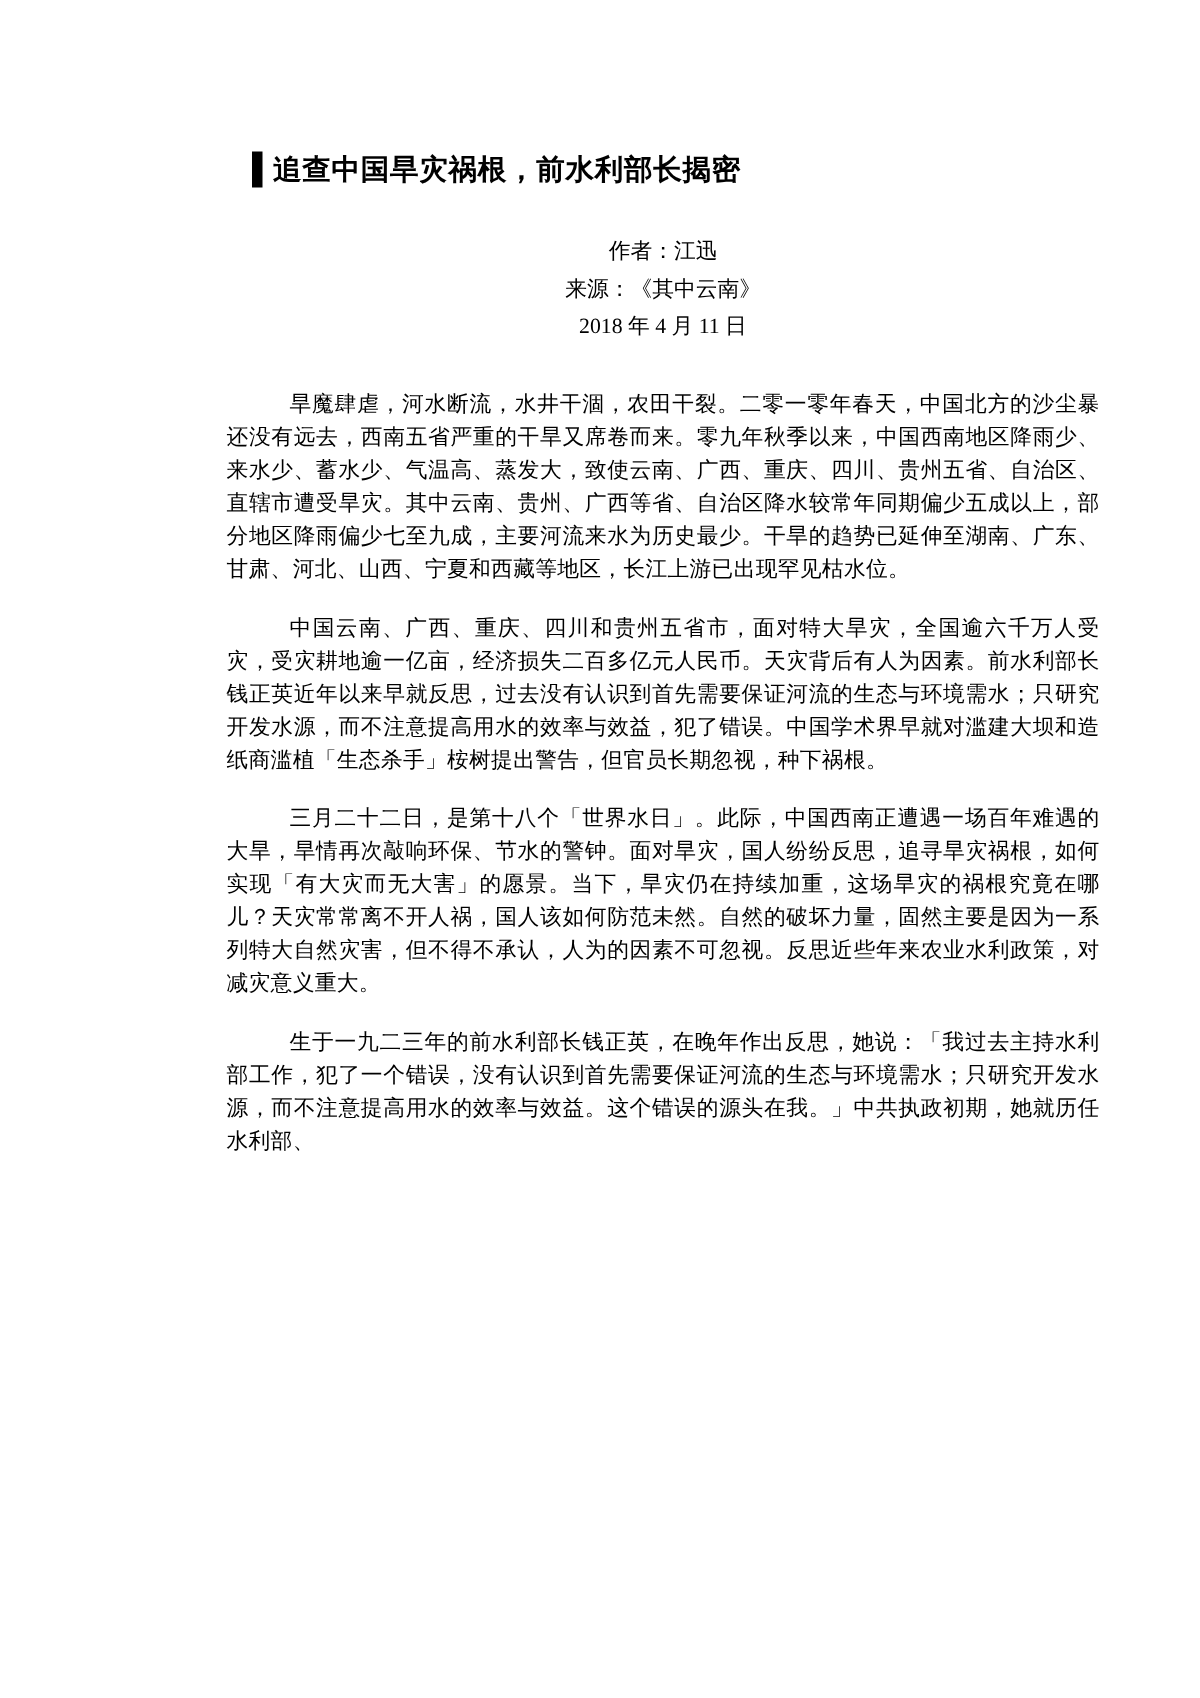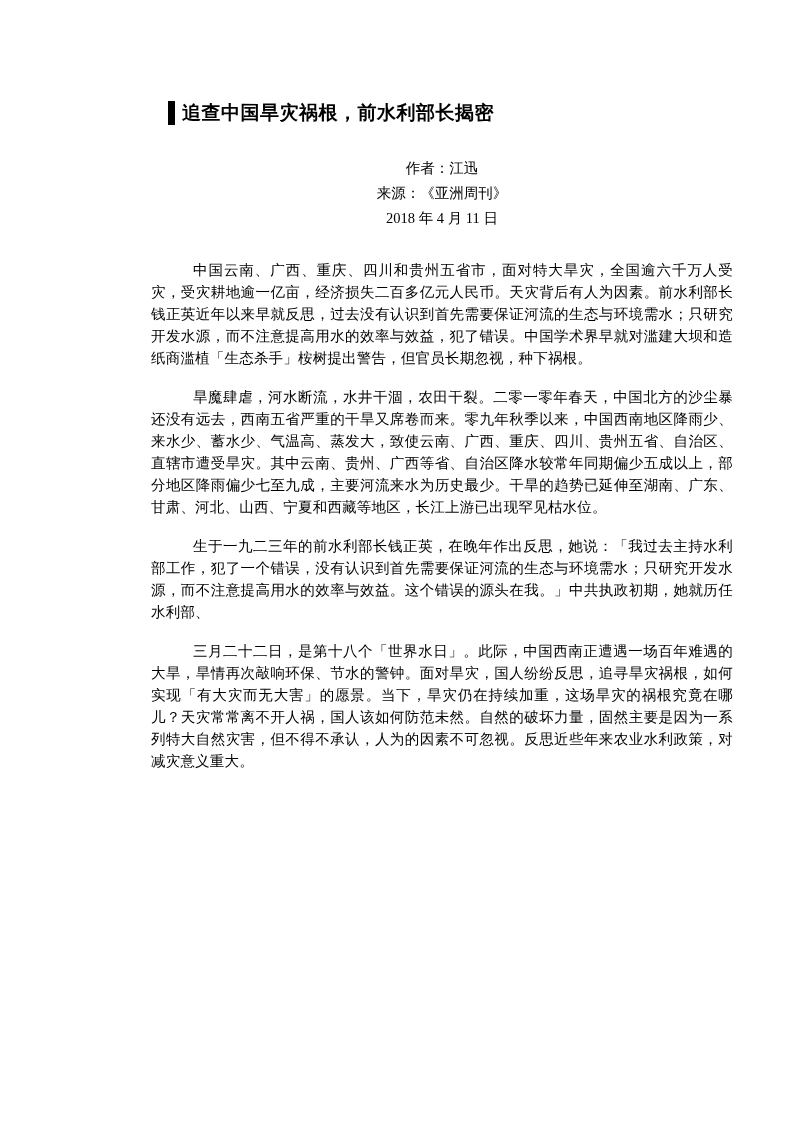--- a/index.html
+++ b/index.html
@@ -74,25 +74,25 @@
 <div class="page">
   <div class="content">
 
     <div class="title-row">
       <span class="accent-bar"></span>
       <h1>追查中国旱灾祸根，前水利部长揭密</h1>
     </div>
 
     <div class="meta">
       <div>作者：江迅</div>
-      <div>来源：《亚洲周刊》</div>
+      <div>来源：《其中云南》</div>
       <div>2018 年 4 月 11 日</div>
     </div>
 
     <div class="article-body">
+      <p>旱魔肆虐，河水断流，水井干涸，农田干裂。二零一零年春天，中国北方的沙尘暴还没有远去，西南五省严重的干旱又席卷而来。零九年秋季以来，中国西南地区降雨少、来水少、蓄水少、气温高、蒸发大，致使云南、广西、重庆、四川、贵州五省、自治区、直辖市遭受旱灾。其中云南、贵州、广西等省、自治区降水较常年同期偏少五成以上，部分地区降雨偏少七至九成，主要河流来水为历史最少。干旱的趋势已延伸至湖南、广东、甘肃、河北、山西、宁夏和西藏等地区，长江上游已出现罕见枯水位。</p>
       <p>中国云南、广西、重庆、四川和贵州五省市，面对特大旱灾，全国逾六千万人受灾，受灾耕地逾一亿亩，经济损失二百多亿元人民币。天灾背后有人为因素。前水利部长钱正英近年以来早就反思，过去没有认识到首先需要保证河流的生态与环境需水；只研究开发水源，而不注意提高用水的效率与效益，犯了错误。中国学术界早就对滥建大坝和造纸商滥植「生态杀手」桉树提出警告，但官员长期忽视，种下祸根。</p>
-      <p>旱魔肆虐，河水断流，水井干涸，农田干裂。二零一零年春天，中国北方的沙尘暴还没有远去，西南五省严重的干旱又席卷而来。零九年秋季以来，中国西南地区降雨少、来水少、蓄水少、气温高、蒸发大，致使云南、广西、重庆、四川、贵州五省、自治区、直辖市遭受旱灾。其中云南、贵州、广西等省、自治区降水较常年同期偏少五成以上，部分地区降雨偏少七至九成，主要河流来水为历史最少。干旱的趋势已延伸至湖南、广东、甘肃、河北、山西、宁夏和西藏等地区，长江上游已出现罕见枯水位。</p>
+      <p>三月二十二日，是第十八个「世界水日」。此际，中国西南正遭遇一场百年难遇的大旱，旱情再次敲响环保、节水的警钟。面对旱灾，国人纷纷反思，追寻旱灾祸根，如何实现「有大灾而无大害」的愿景。当下，旱灾仍在持续加重，这场旱灾的祸根究竟在哪儿？天灾常常离不开人祸，国人该如何防范未然。自然的破坏力量，固然主要是因为一系列特大自然灾害，但不得不承认，人为的因素不可忽视。反思近些年来农业水利政策，对减灾意义重大。</p>
       <p>生于一九二三年的前水利部长钱正英，在晚年作出反思，她说：「我过去主持水利部工作，犯了一个错误，没有认识到首先需要保证河流的生态与环境需水；只研究开发水源，而不注意提高用水的效率与效益。这个错误的源头在我。」中共执政初期，她就历任水利部、</p>
-      <p>三月二十二日，是第十八个「世界水日」。此际，中国西南正遭遇一场百年难遇的大旱，旱情再次敲响环保、节水的警钟。面对旱灾，国人纷纷反思，追寻旱灾祸根，如何实现「有大灾而无大害」的愿景。当下，旱灾仍在持续加重，这场旱灾的祸根究竟在哪儿？天灾常常离不开人祸，国人该如何防范未然。自然的破坏力量，固然主要是因为一系列特大自然灾害，但不得不承认，人为的因素不可忽视。反思近些年来农业水利政策，对减灾意义重大。</p>
     </div>
 
   </div>
 </div>
 
 </body></html>

